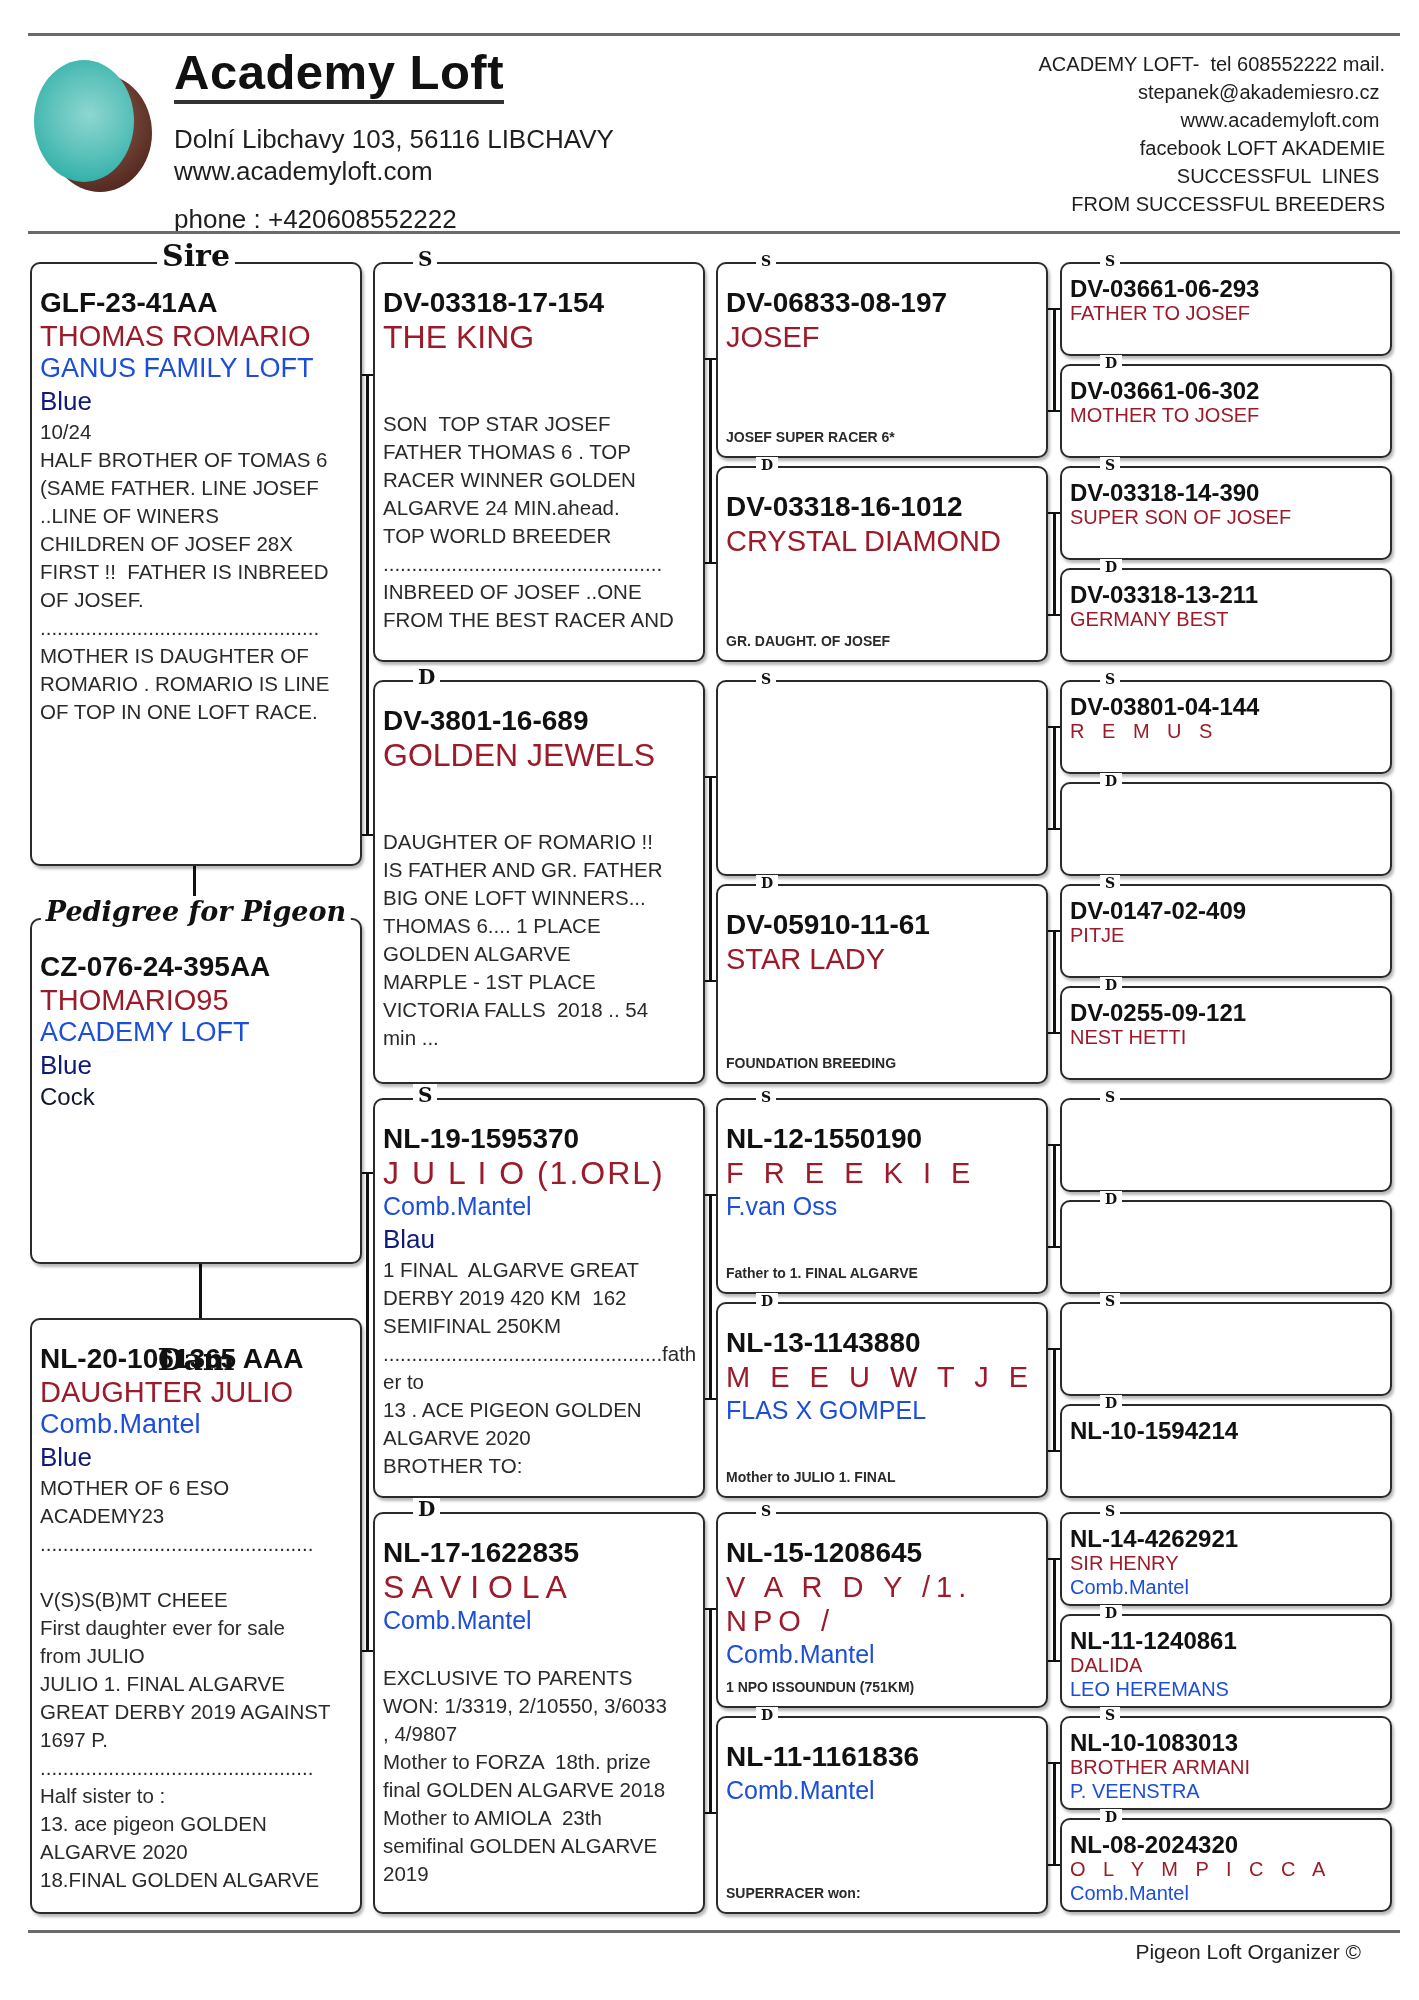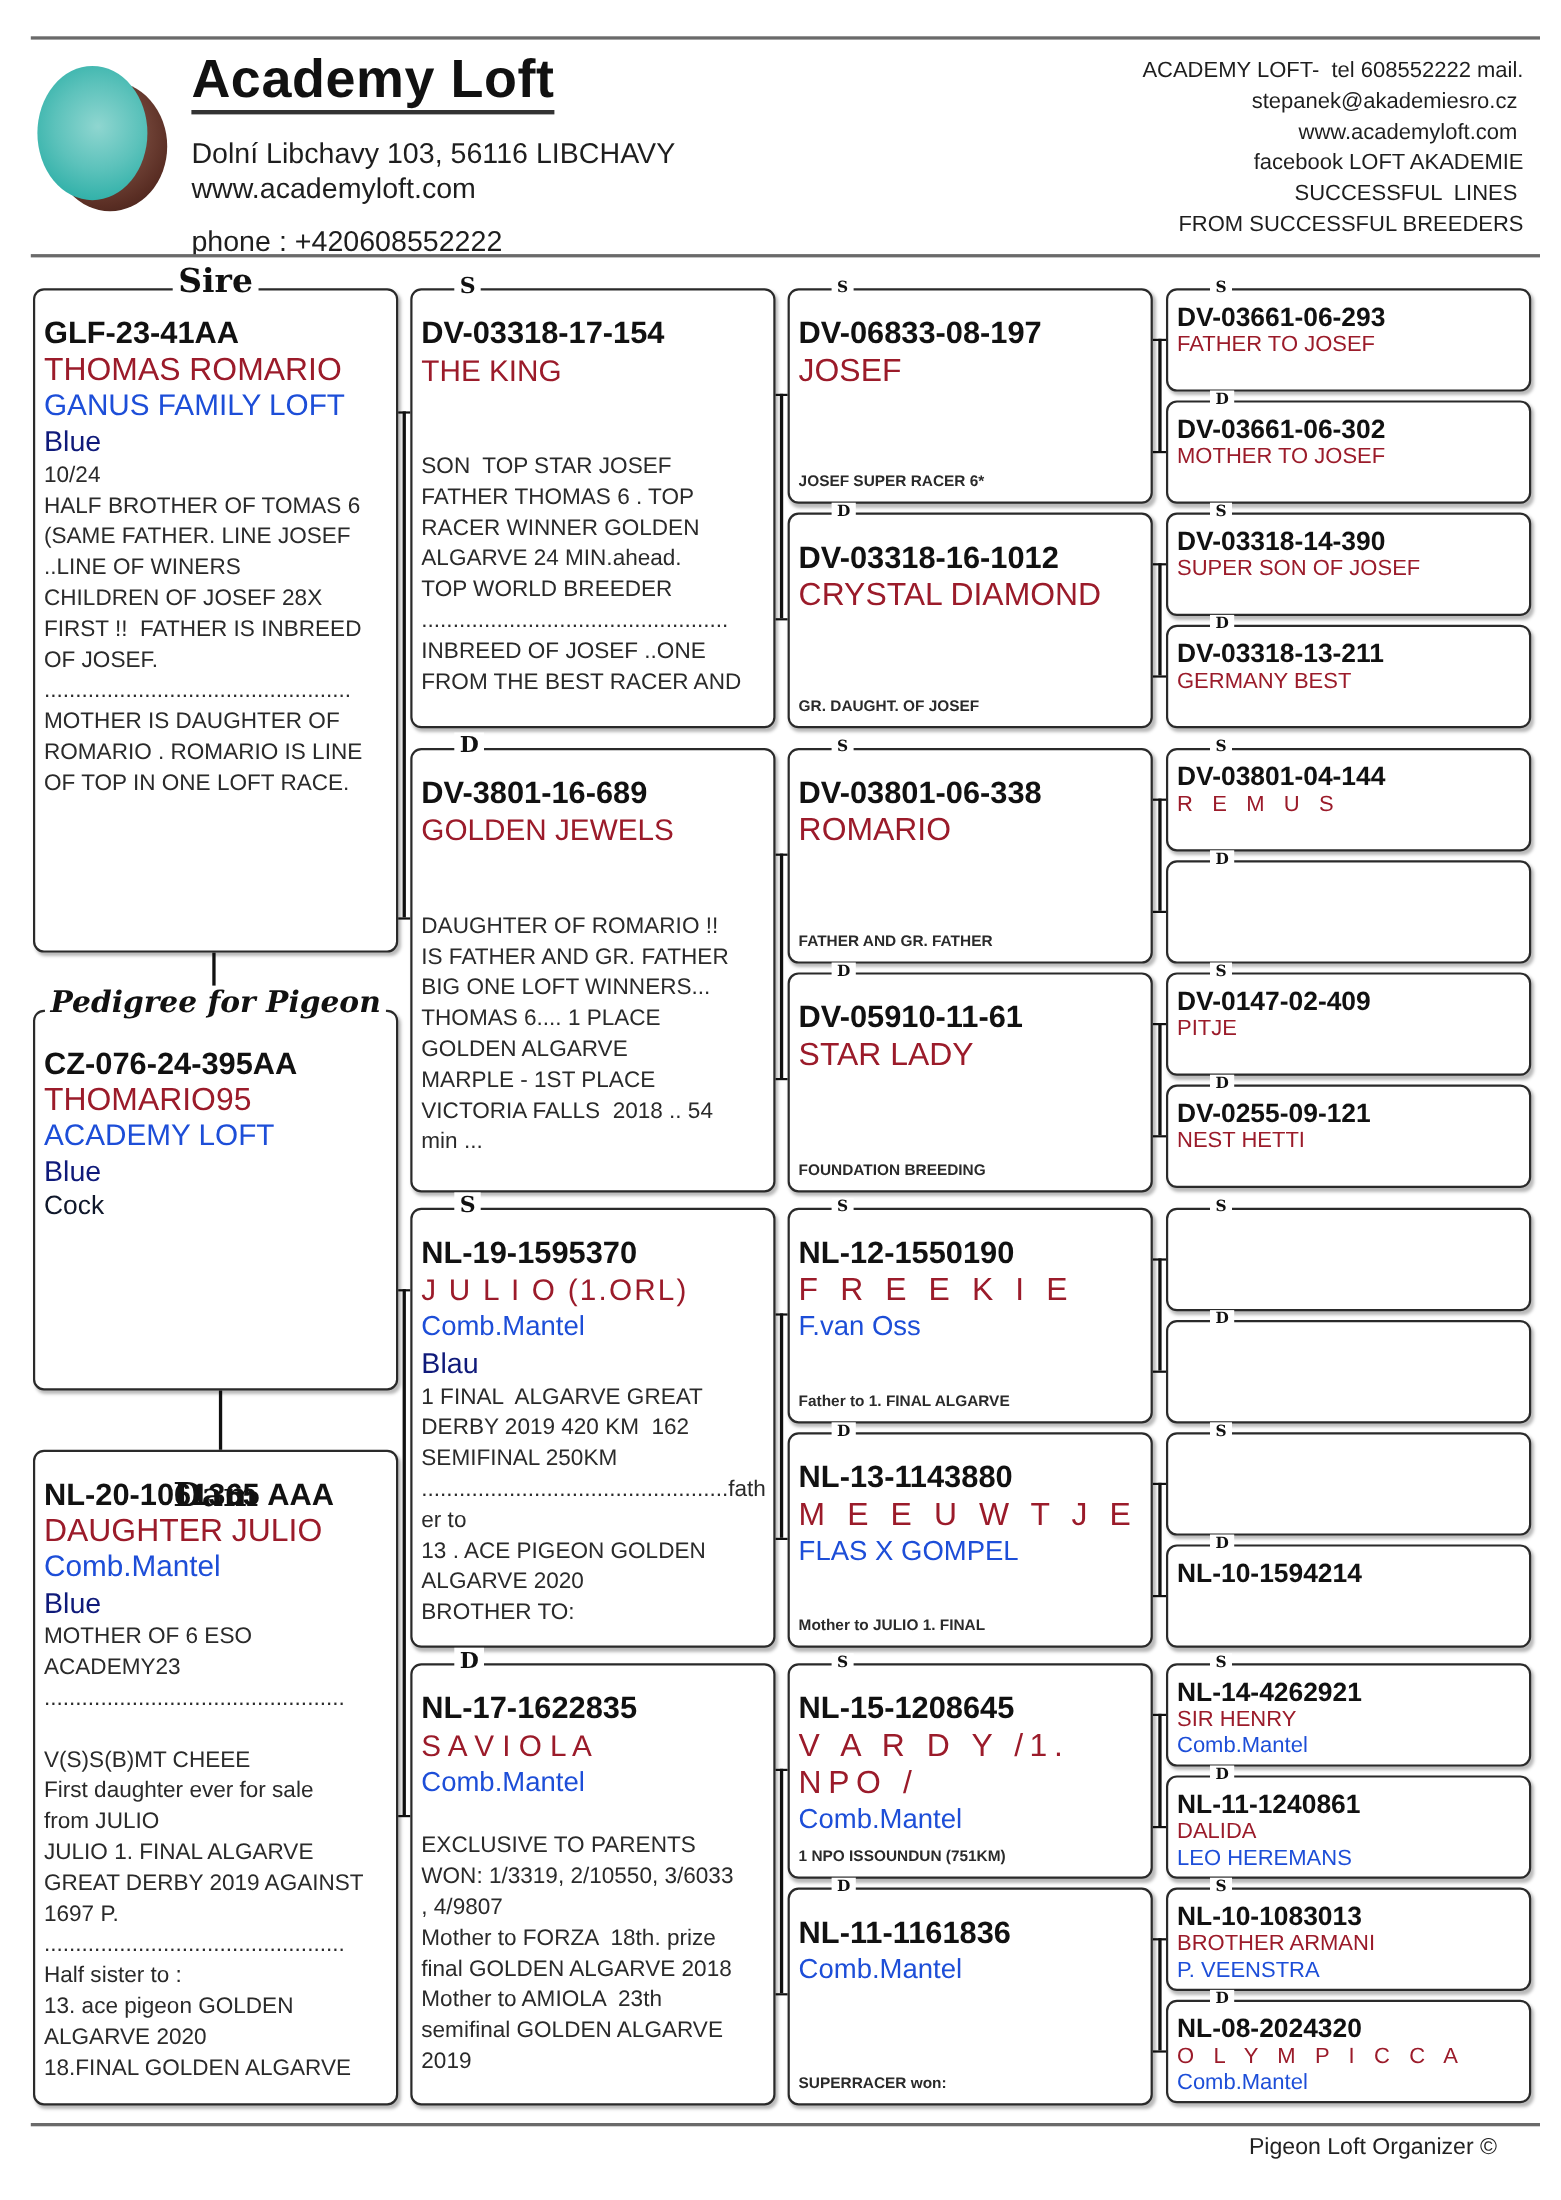--- a/index.html
+++ b/index.html
@@ -35,21 +35,21 @@
 
   
   .c1 .ring { font-size: 28px; line-height: 34px; }
   .c1 .name { font-size: 29px; line-height: 32px; }
   .c1 .breeder { font-size: 27px; line-height: 32px; }
   .c1 .color { font-size: 26px; line-height: 34px; }
   .c1 .sex { font-size: 24px; line-height: 30px; }
   .c1 .notes { font-size: 20.5px; line-height: 28px; }
 
   .c2 .ring { font-size: 28px; line-height: 34px; }
-  .c2 .name { font-size: 27px; line-height: 34px; }
+  .c2 .name { font-size: 32px; line-height: 34px; }
   .c2 .breeder { font-size: 25px; line-height: 32px; }
   .c2 .color { font-size: 26px; line-height: 34px; }
   .c2 .notes { font-size: 20.5px; line-height: 28px; }
 
   .c3 .ring { font-size: 28px; line-height: 34px; }
   .c3 .name { font-size: 29px; line-height: 34px; }
   .c3 .breeder { font-size: 25px; line-height: 32px; }
   .c3 .notes { font-size: 14px; line-height: 26px; position: absolute; bottom: 2px; left: 0; right: 16px; font-weight: bold; }
 
   .c4 .content { top: 12px; }
@@ -274,26 +274,20 @@
       <span class="lbl small">D</span>
        <div class="content">
          <div class="ring">DV-03318-16-1012</div>
          <div class="name">CRYSTAL DIAMOND</div>
          <div class="breeder"></div>
          <div class="notes">GR. DAUGHT. OF JOSEF</div>
        </div>
     </div>
     <div class="box c3" style="left: 716px; top: 680px; width: 332px; height: 196px;">
       <span class="lbl small">S</span>
-       <div class="content">
-         <div class="ring">DV-03801-06-338</div>
-         <div class="name">ROMARIO</div>
-         <div class="breeder"></div>
-         <div class="notes">FATHER AND GR. FATHER</div>
-       </div>
     </div>
     <div class="box c3" style="left: 716px; top: 884px; width: 332px; height: 200px;">
       <span class="lbl small">D</span>
        <div class="content">
          <div class="ring">DV-05910-11-61</div>
          <div class="name">STAR LADY</div>
          <div class="breeder"></div>
          <div class="notes">FOUNDATION BREEDING</div>
        </div>
     </div>

